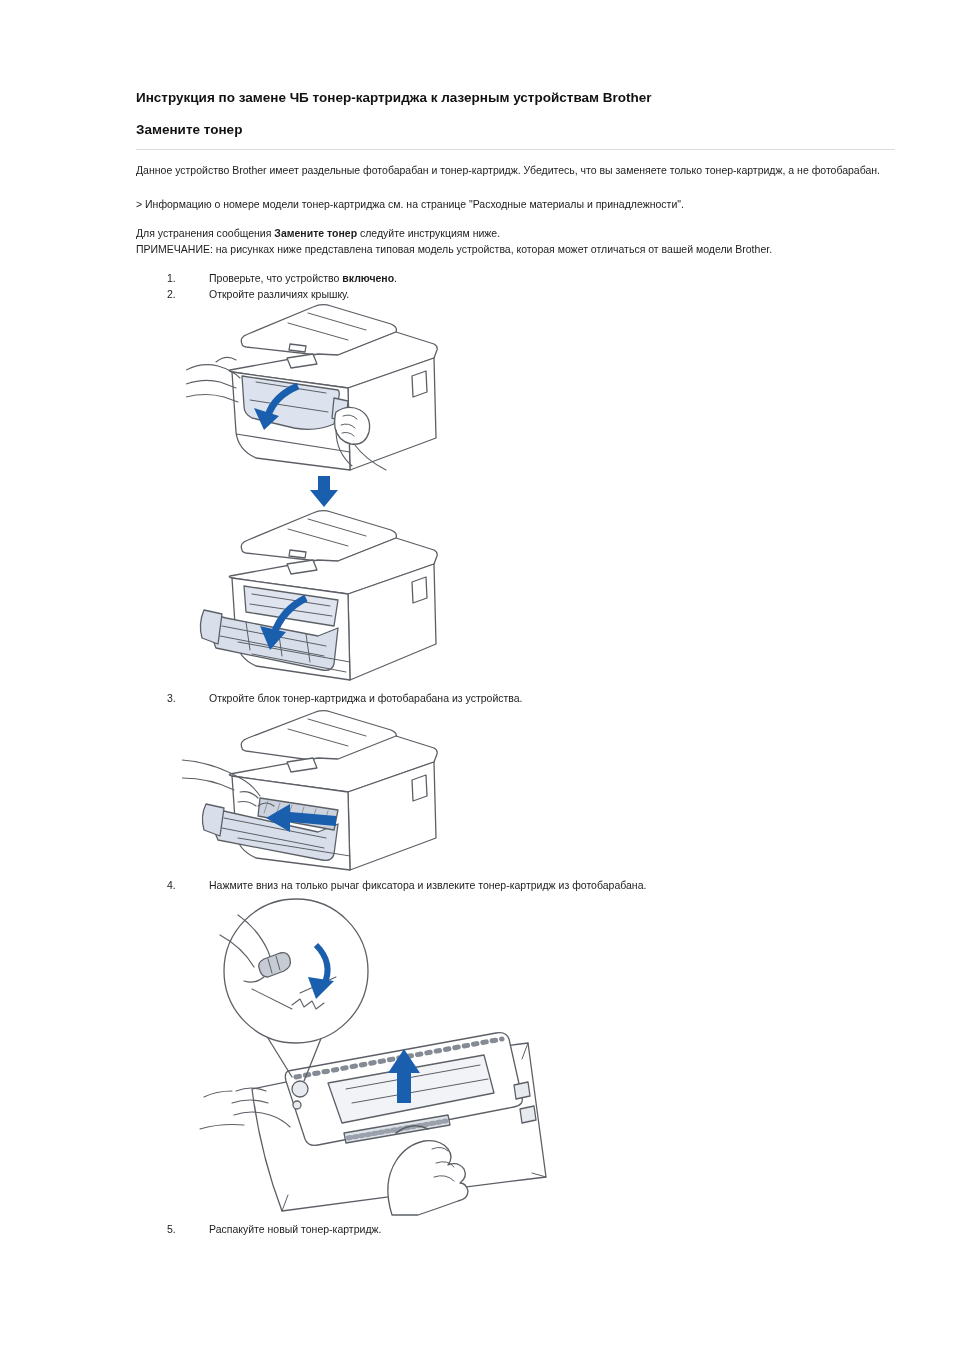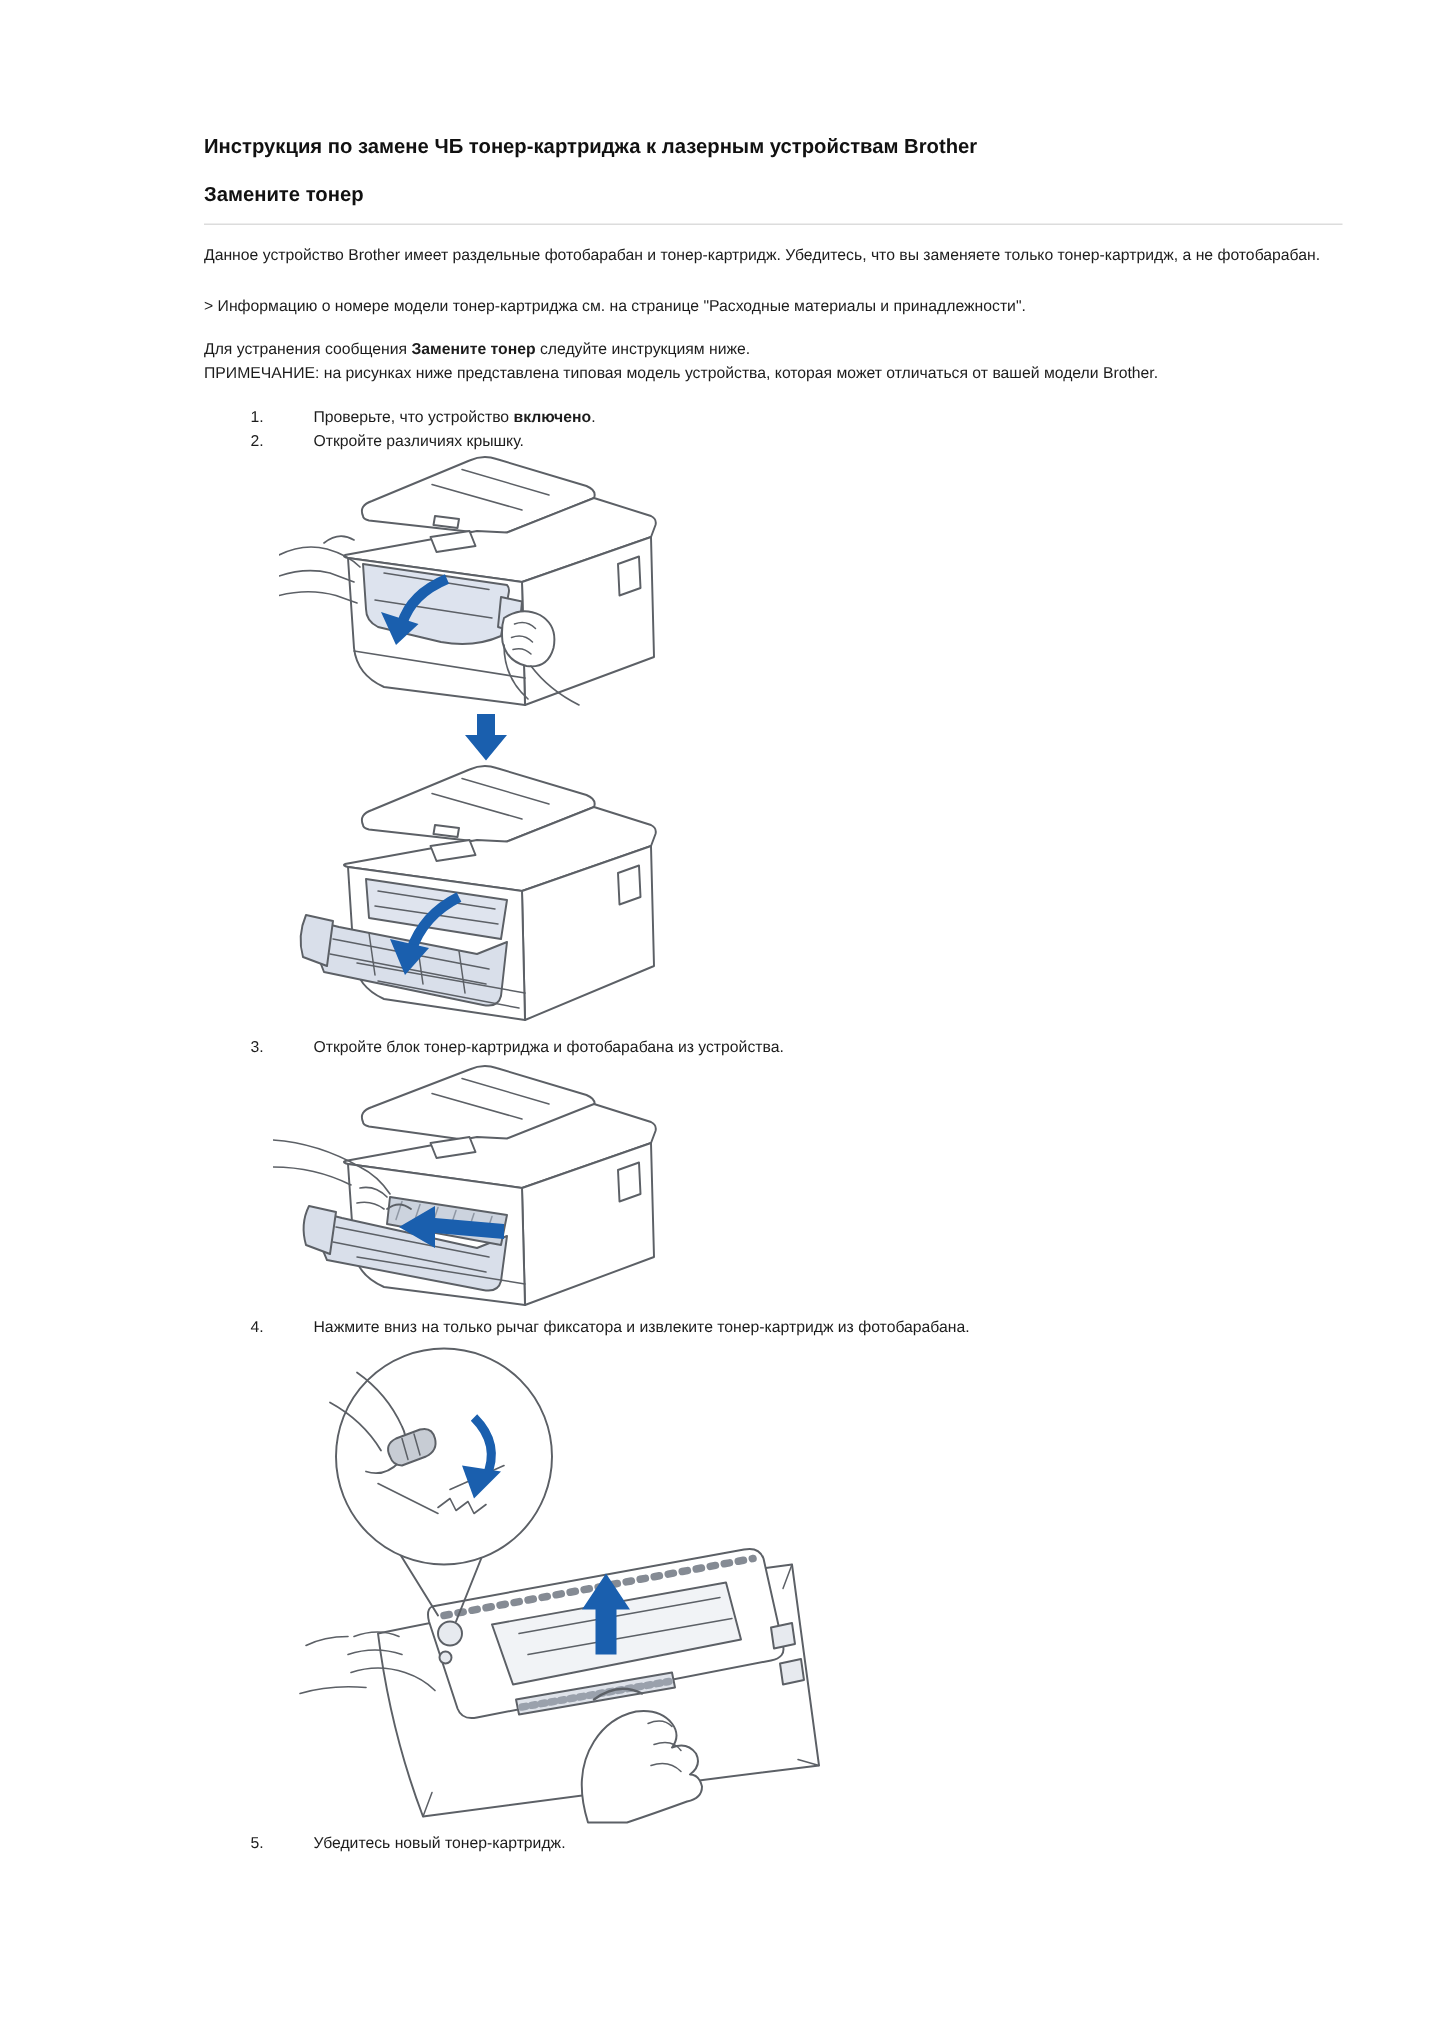--- a/index.html
+++ b/index.html
@@ -230,16 +230,16 @@
       </g>
 
       <g>
         <polygon points="208,156 224,180 215,180 215,210 201,210 201,180 192,180" fill="#1a5fae"></polygon>
       </g>
     </svg>
   </div>
 
   <div class="step" style="top:1222px">
     <span class="num">5.</span>
-    <span class="txt">Убедитесь новый тонер-картридж.</span>
+    <span class="txt">Распакуйте новый тонер-картридж.</span>
   </div>
 
 </div>
 
 </body></html>

